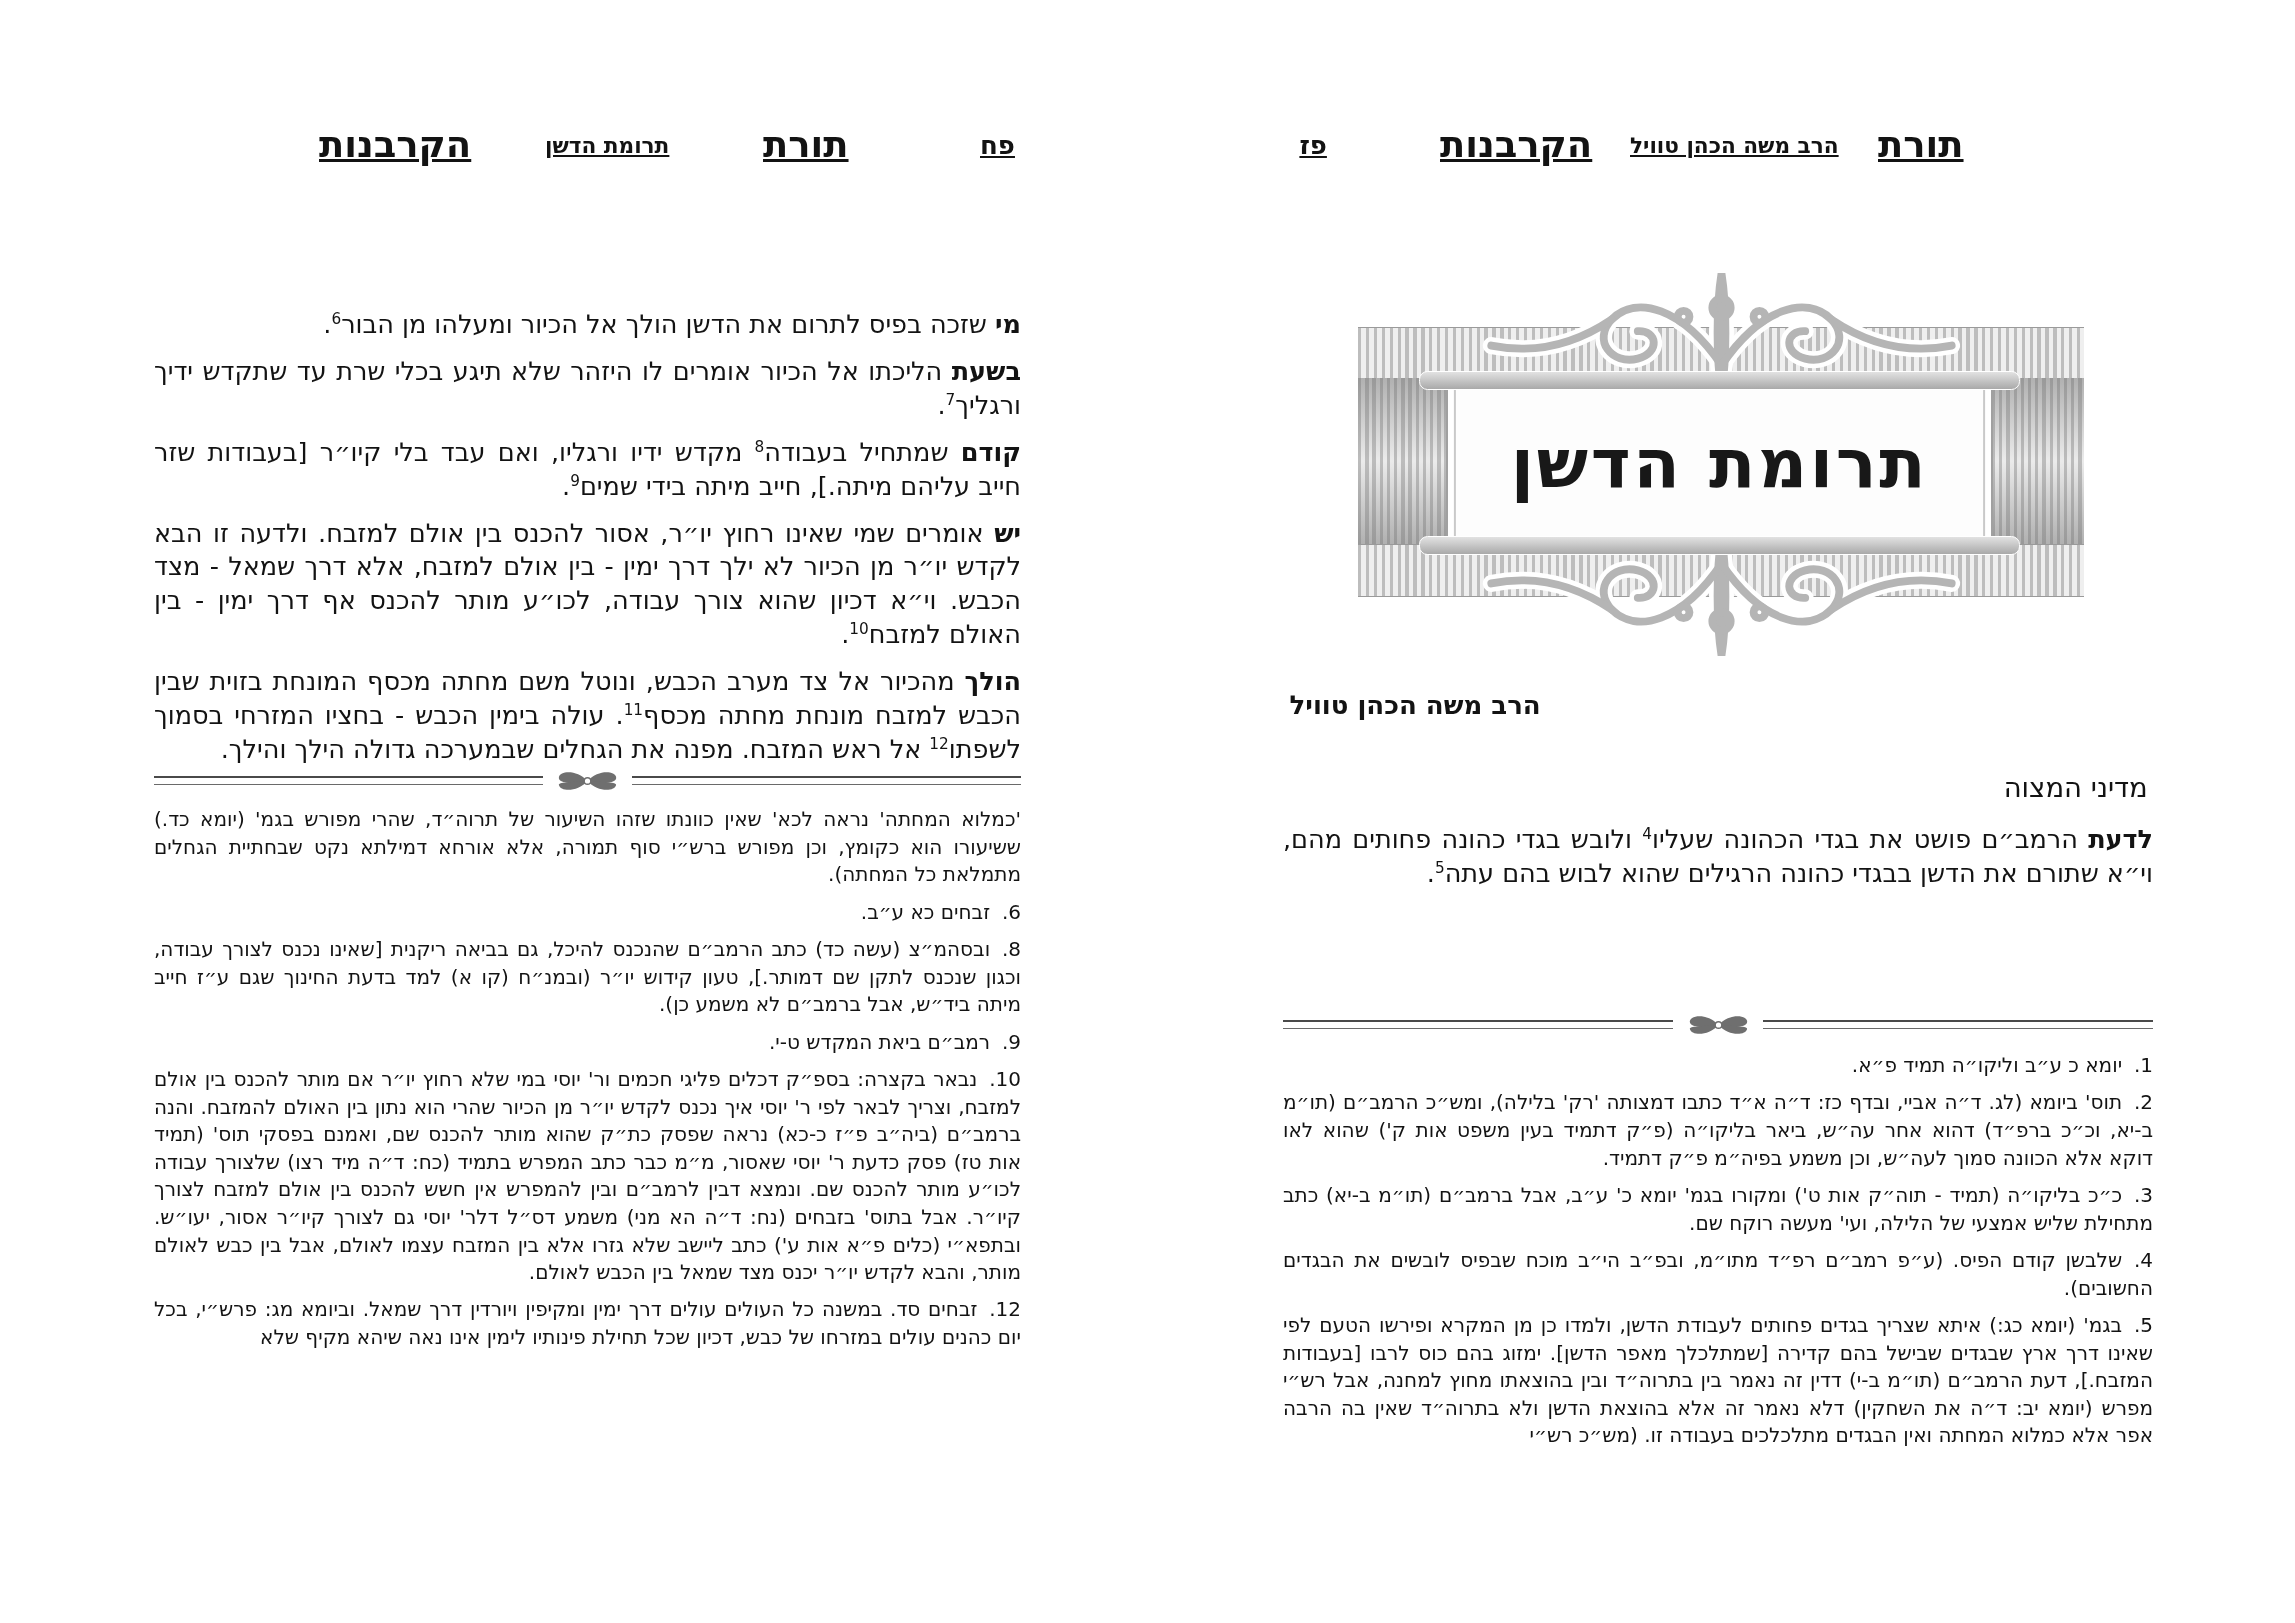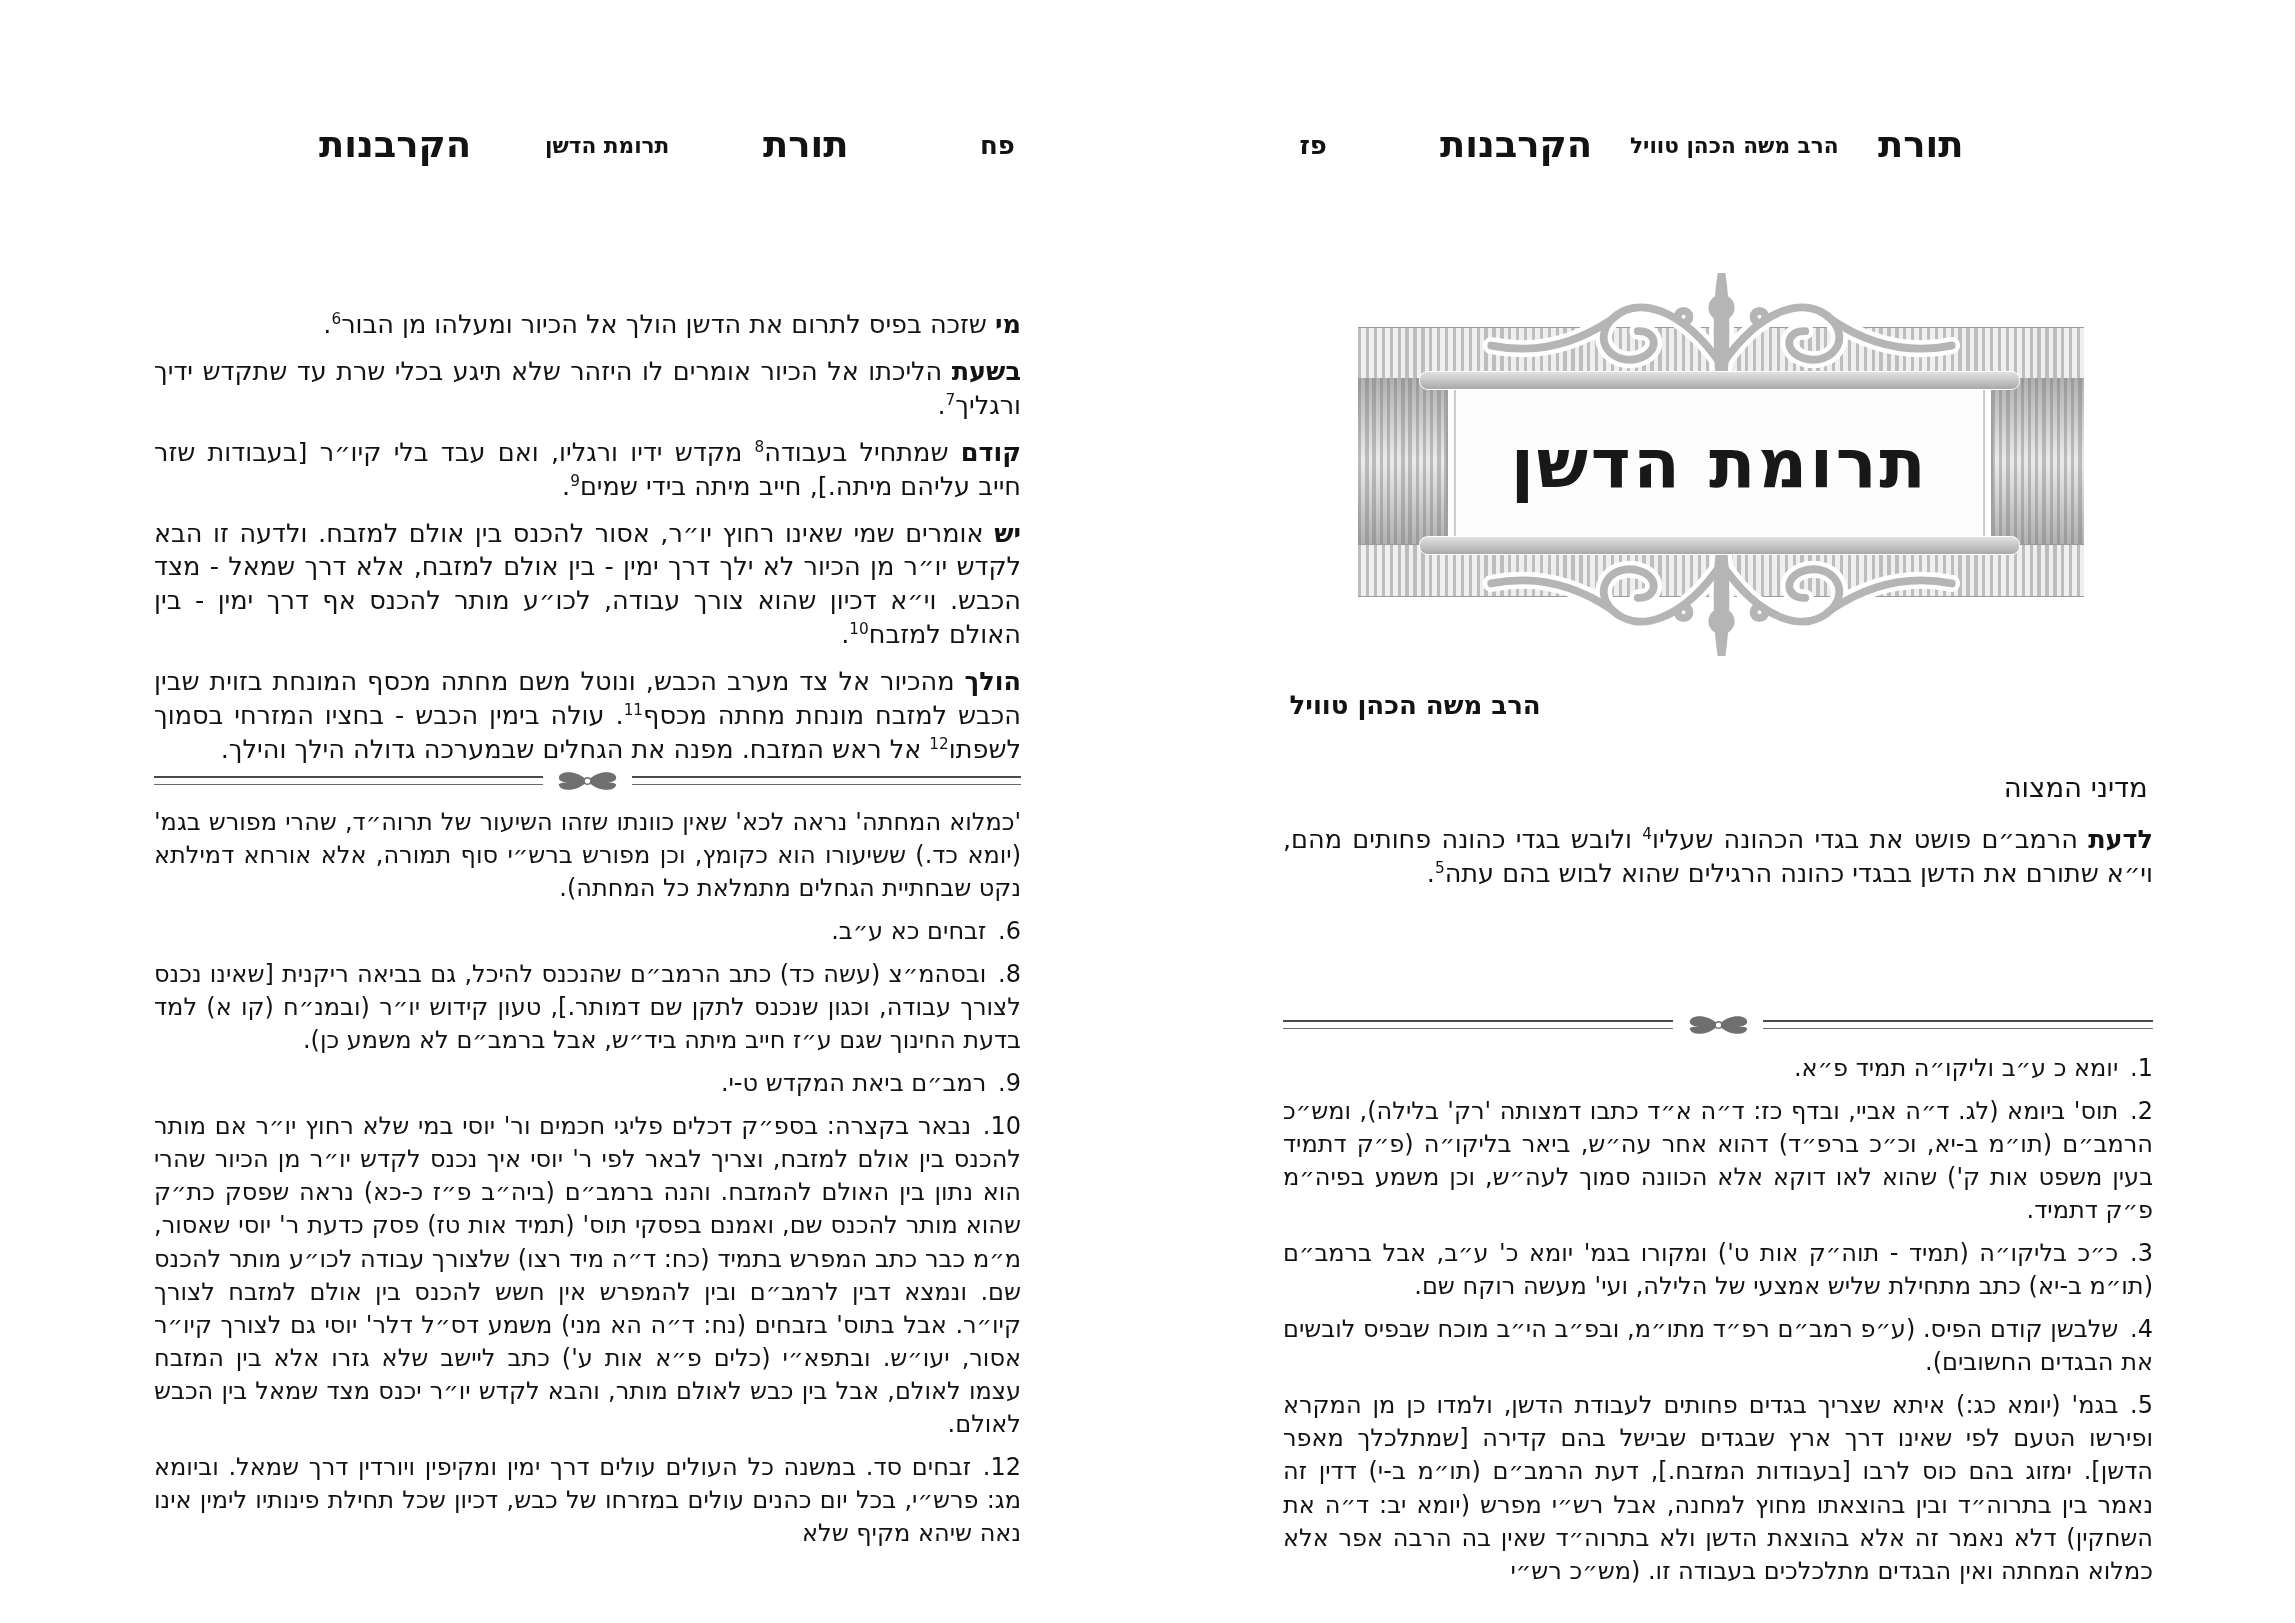--- a/index.html
+++ b/index.html
@@ -6,39 +6,39 @@
   body{
     width:2295px;height:1623px;position:relative;overflow:hidden;
     background:#ffffff;color:#131313;
     font-family:"DejaVu Sans",sans-serif;
   }
   .page{position:absolute;top:0;height:1623px;direction:rtl;}
   #left-page{left:154px;width:867px;}
   #right-page{left:1283px;width:870px;}
 
   
-  .hdr-item{position:absolute;white-space:nowrap;font-weight:bold;}
+  .hdr-item{position:absolute;white-space:nowrap;font-weight:bold;text-decoration:underline;}
   .hdr-series{font-size:37px;top:123px;}
   .hdr-section{font-size:37px;top:123px;}
   .hdr-sub{font-size:21.6px;top:133px;}
   .hdr-page{font-size:26px;top:130px;}
 
   
   .main-block{position:absolute;left:0;right:0;}
   .para{
     font-size:25.5px;line-height:1.33;margin:0 0 13px 0;
     text-align:justify;text-align-last:right;
   }
   .lead{font-weight:bold;}
   .sup{font-size:0.60em;vertical-align:super;line-height:0;}
 
   
   .fn-block{position:absolute;left:0;right:0;}
   .fn{
-    font-size:24px;line-height:1.38;margin:0 0 9.8px 0;
+    font-size:20px;line-height:1.38;margin:0 0 9.8px 0;
     text-align:justify;text-align-last:right;
   }
   .fnnum{margin-left:11.8px;}
 
   
   .divider{position:absolute;left:0;right:0;height:27.5px;display:flex;align-items:center;}
   .divider .dline{flex:1;height:5.9px;border-top:2px solid #4a4a4a;border-bottom:1.3px solid #6a6a6a;}
   .divider svg{flex:0 0 auto;margin:0 5.2px;}
 
   

